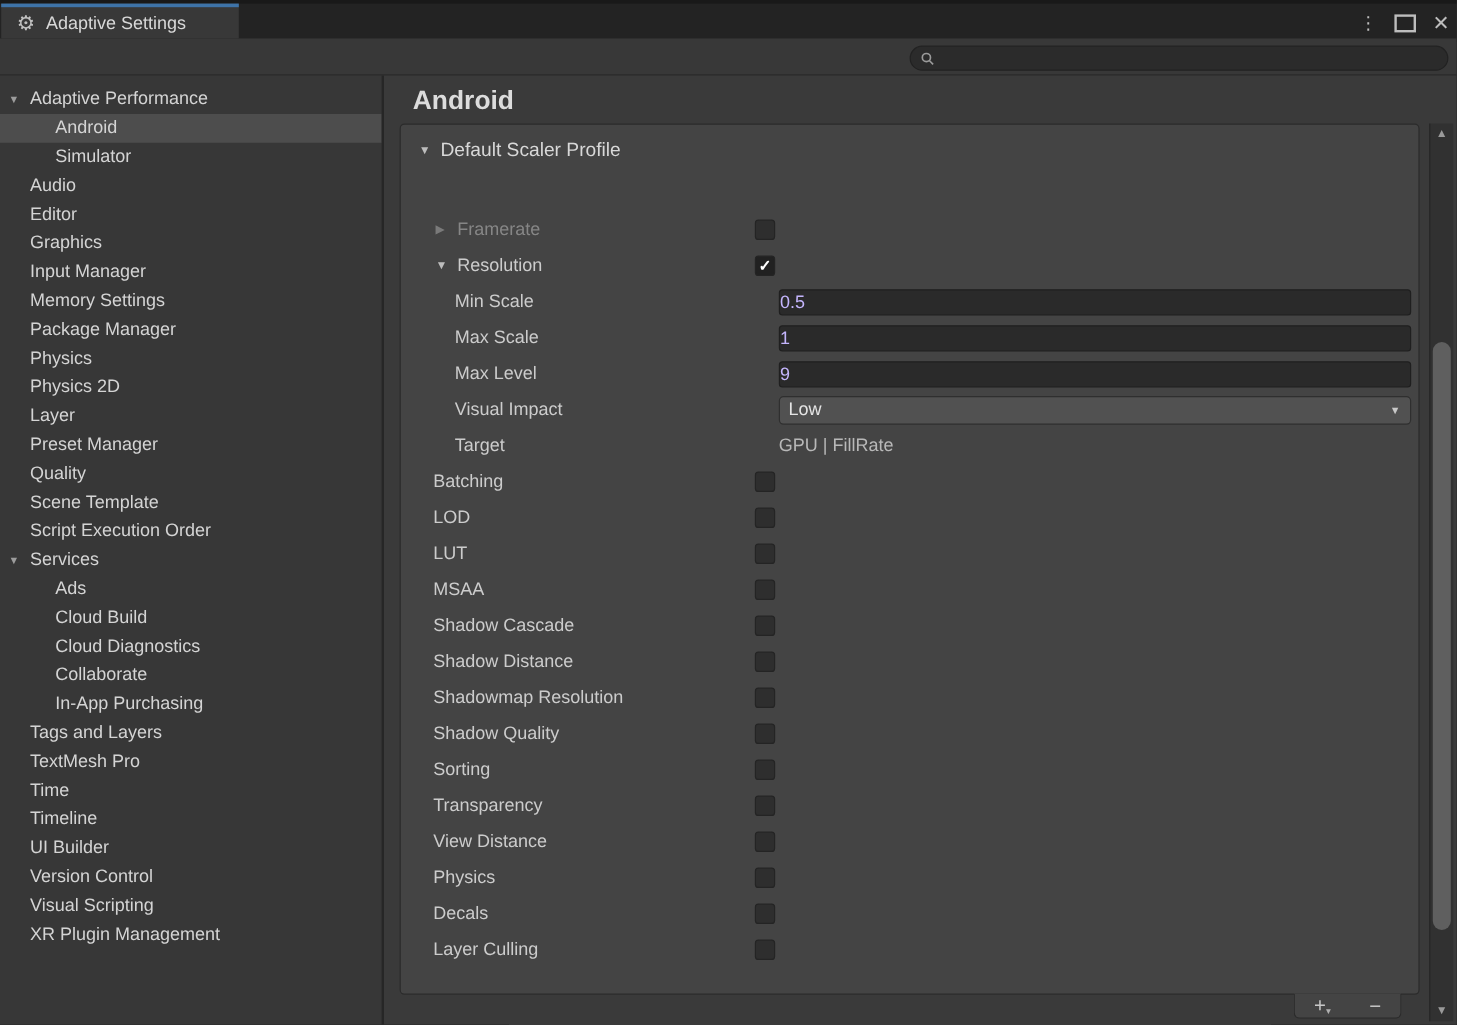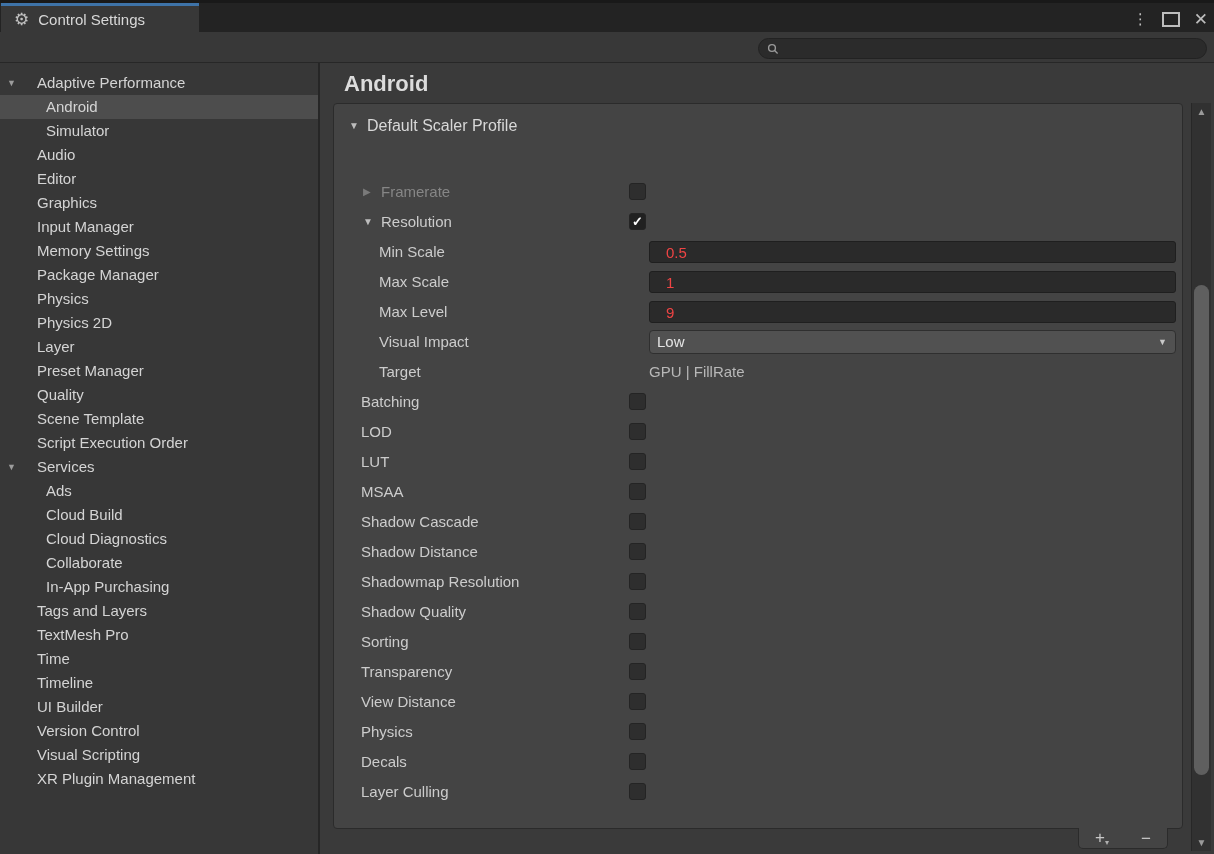--- a/index.html
+++ b/index.html
@@ -26,21 +26,21 @@
     position:absolute; right:7px; top:6px; width:449px; height:21px; background:#2b2b2b;
     border:1px solid #222222; border-radius:11px; box-sizing:border-box;
     display:flex; align-items:center; padding-left:8px; gap:6px;
   }
   .searchbox input { background:transparent; border:none; outline:none; color:#d0d0d0; font-size:13px; width:380px; font-family:"Liberation Sans",sans-serif; }
   
   .sidebar { position:absolute; left:0; top:63px; width:318px; height:791px; background:#373737; border-right:2px solid #262626; box-sizing:content-box; padding-top:8px; overflow:hidden; }
   .side-item { position:relative; height:24px; line-height:24px; font-size:15px; color:#d4d4d4; white-space:nowrap; cursor:default; }
   .side-item.selected { background:#4d4d4d; }
   .side-item .tri { position:absolute; left:7px; top:0; font-size:9px; color:#9c9c9c; line-height:24px; }
-  .side-item.lvl0 .lab { padding-left:37px; display:block; }
+  .side-item.lvl0 .lab { padding-left:25px; display:block; }
   .side-item.lvl1 .lab { padding-left:46px; display:block; }
   
   .main { position:absolute; left:320px; top:63px; width:894px; height:791px; background:#3a3a3a; }
   .main-title { position:absolute; left:24px; top:8px; font-size:22px; font-weight:bold; color:#dcdcdc; }
   .panel {
     position:absolute; left:13px; top:40px; width:850px; height:726px; background:#444444;
     border:1px solid #2b2b2b; border-radius:4px; box-sizing:border-box; overflow:hidden;
   }
   .irow { position:relative; height:30px; line-height:30px; font-size:15px; color:#cccccc; white-space:nowrap; }
   .irow:first-child { margin-top:7px; }
@@ -56,22 +56,22 @@
   .irow.row-checkbox .lab { padding-left:27px; display:block; }
   .cb {
     position:absolute; left:295px; top:6px; width:17px; height:17px; background:#2e2e2e;
     border:1px solid #242424; border-radius:3px; box-sizing:border-box; text-align:center;
   }
   .cb.checked { background:#212121; }
   .cb .mark { display:none; color:#ffffff; font-size:13px; font-weight:bold; line-height:15px; }
   .cb.checked .mark { display:block; }
   .tfield {
     position:absolute; left:315px; top:4px; width:527px; height:22px; background:#2a2a2a;
-    border:1px solid #1f1f1f; border-radius:3px; box-sizing:border-box; color:#ef4444;
-    font-size:15px; padding:0 16px; font-family:"Liberation Sans",sans-serif; outline:none;
+    border:1px solid #1f1f1f; border-radius:3px; box-sizing:border-box; color:#c4b5fd;
+    font-size:15px; padding:0 0; font-family:"Liberation Sans",sans-serif; outline:none;
   }
   .ddown {
     position:absolute; left:315px; top:3px; width:527px; height:24px; background:#515151;
     border:1px solid #2f2f2f; border-radius:4px; box-sizing:border-box; color:#e4e4e4;
     font-size:15px; line-height:22px; padding-left:7px; cursor:default;
   }
   .ddown .caret { position:absolute; right:8px; top:0; font-size:9px; color:#c8c8c8; line-height:23px; }
   .sval { position:absolute; left:315px; top:0; color:#b8b8b8; font-size:15px; }
   
   .list-footer {
@@ -90,21 +90,21 @@
   .vscroll .thumb { position:absolute; left:2px; top:182px; width:15px; height:490px; background:#5f5f5f; border-radius:8px; }
 </style>
 </head>
 <body>
 
 <div id="app">
 
   <div class="titlebar">
     <div class="tab">
       <span class="gear">⚙</span>
-      <span class="tab-title">Control Settings</span>
+      <span class="tab-title">Adaptive Settings</span>
     </div>
     <div class="winbtns">
       <span class="kebab">⋮</span>
       <span class="maxi"></span>
       <span class="closex">✕</span>
     </div>
   </div>
 
   <div class="toolbar">
     <div class="searchbox">

